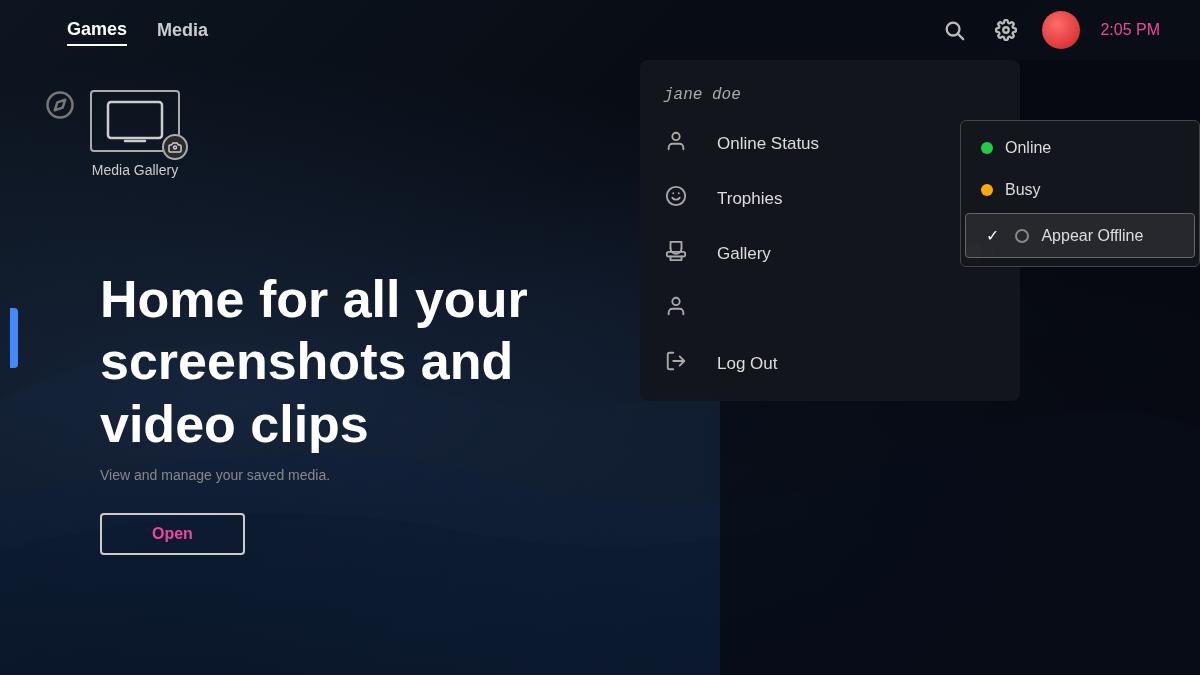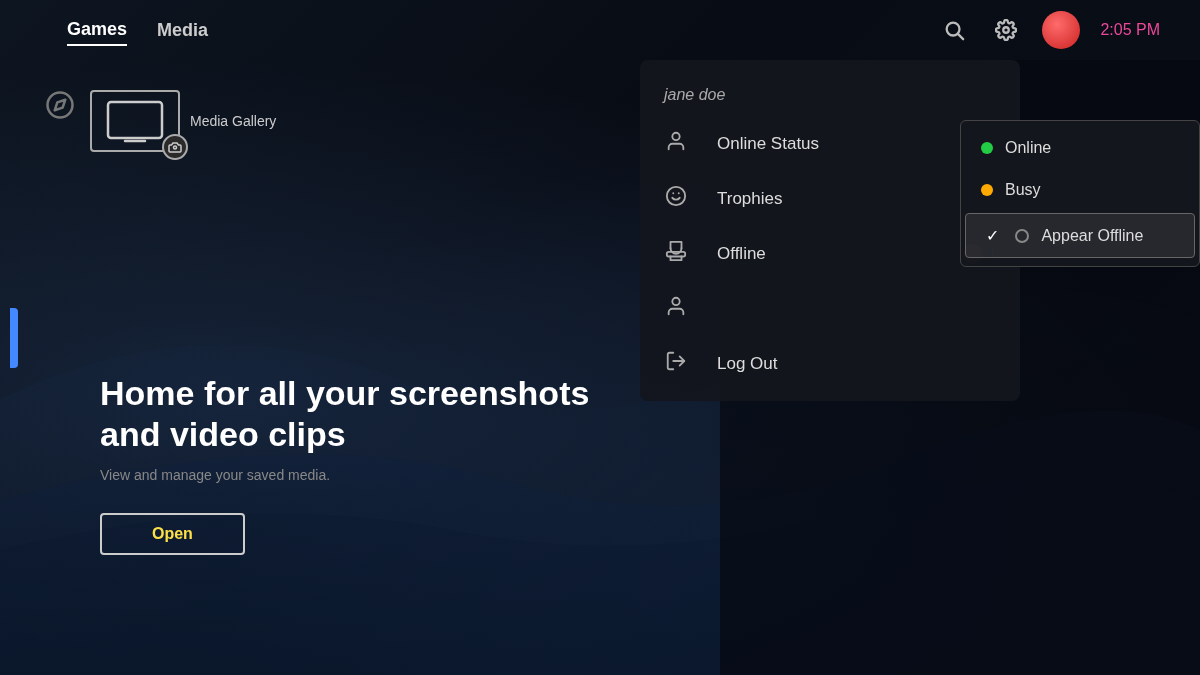--- a/index.html
+++ b/index.html
@@ -120,38 +120,38 @@
 
     
     .hero-section {
       position: absolute;
       bottom: 120px;
       left: 100px;
       z-index: 5;
     }
 
     .hero-title {
-      font-size: 34px;
+      font-size: 52px;
       font-weight: 600;
       color: #fff;
       line-height: 1.2;
       margin-bottom: 12px;
       max-width: 500px;
     }
 
     .hero-subtitle {
       font-size: 14px;
       color: #888;
       margin-bottom: 30px;
     }
 
     .open-button {
       background: transparent;
       border: 2px solid #ccc;
-      color: #fde047;
+      color: #ec4899;
       padding: 10px 50px;
       font-size: 16px;
       font-weight: 600;
       border-radius: 4px;
       cursor: pointer;
     }
 
     
     .user-menu {
       position: absolute;
@@ -162,20 +162,21 @@
       border-radius: 8px;
       z-index: 20;
       padding: 10px 0;
     }
 
     .user-header {
       padding: 16px 24px 12px;
       color: #aaa;
       font-size: 16px;
       font-style: italic;
+      font-family: Liberation Mono, monospace;
     }
 
     .menu-item {
       display: flex;
       align-items: center;
       padding: 14px 24px;
       gap: 16px;
       cursor: pointer;
       position: relative;
     }
@@ -318,21 +319,21 @@
   </div>
 </div>
 
 <div class="explore-icon">
   <svg width="30" height="30" viewBox="0 0 24 24" fill="none" stroke="#777" stroke-width="2" stroke-linecap="round" stroke-linejoin="round">
     <circle cx="12" cy="12" r="10"></circle>
     <polygon points="16.24 7.76 14.12 14.12 7.76 16.24 9.88 9.88 16.24 7.76"></polygon>
   </svg>
 </div>
 
-<div style="position:absolute; top:90px; left:90px; z-index:5; display:flex; align-items:center; gap:10px;">
+<div style="position:absolute; top:90px; left:90px; z-index:5; display:flex; flex-direction:column; align-items:center; gap:10px;">
   <div style="position:relative; width:90px; height:62px; border:2px solid #aaa; border-radius:4px; display:flex; align-items:center; justify-content:center;">
 
     <svg width="60" height="45" viewBox="0 0 60 45" fill="none" stroke="#ccc" stroke-width="2.5" stroke-linecap="round" stroke-linejoin="round">
       <rect x="3" y="3" width="54" height="36" rx="3"></rect>
       <line x1="20" y1="42" x2="40" y2="42"></line>
     </svg>
 
     <div style="position:absolute; bottom:-10px; right:-10px; width:26px; height:26px; background:#2a2a2a; border:2px solid #aaa; border-radius:50%; display:flex; align-items:center; justify-content:center;">
       <svg width="14" height="11" viewBox="0 0 14 11" fill="none" stroke="#ccc" stroke-width="1.5" stroke-linecap="round">
         <path d="M1 9V4a1 1 0 0 1 1-1h1.5L5 1h4l1.5 2H12a1 1 0 0 1 1 1v5a1 1 0 0 1-1 1H2a1 1 0 0 1-1-1z"></path>
@@ -379,21 +380,21 @@
 
   <div class="menu-item">
     <span class="menu-item-icon">
       <svg width="22" height="22" viewBox="0 0 24 24" fill="none" stroke="#aaa" stroke-width="2" stroke-linecap="round" stroke-linejoin="round">
         <polyline points="6 9 6 2 18 2 18 9"></polyline>
         <path d="M6 18H4a2 2 0 0 1-2-2v-1a2 2 0 0 1 2-2h16a2 2 0 0 1 2 2v1a2 2 0 0 1-2 2h-2"></path>
         <rect x="6" y="18" width="12" height="4"></rect>
         <path d="M6 9a6 6 0 0 0 12 0"></path>
       </svg>
     </span>
-    <span class="menu-item-label">Offline</span>
+    <span class="menu-item-label">Gallery</span>
     <div class="menu-item-badge">
       <div class="bronze-icon"></div>
       <span>1</span>
     </div>
   </div>
 
   <div class="menu-item">
     <span class="menu-item-icon">
       <svg width="22" height="22" viewBox="0 0 24 24" fill="none" stroke="#aaa" stroke-width="2" stroke-linecap="round" stroke-linejoin="round">
         <path d="M20 21v-2a4 4 0 0 0-4-4H8a4 4 0 0 0-4 4v2"></path>

